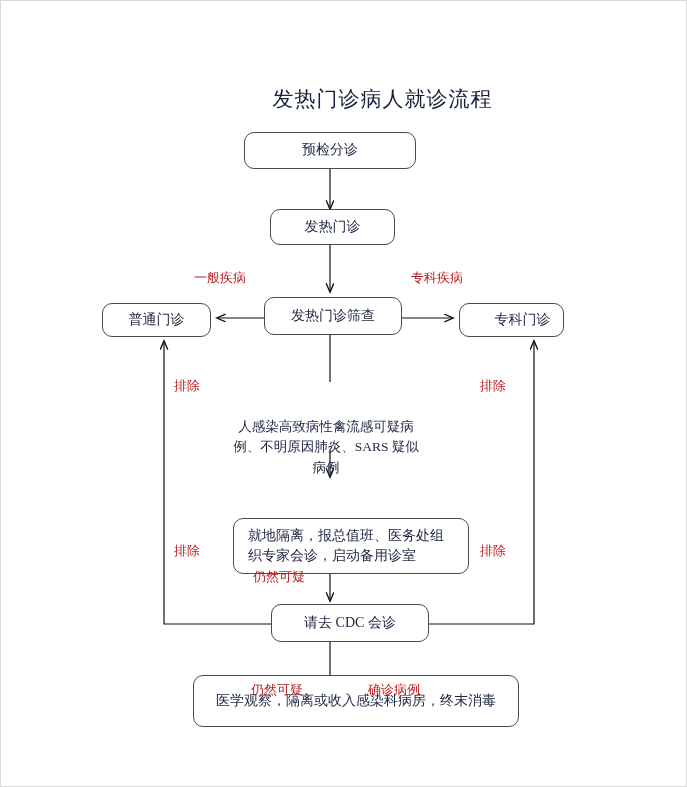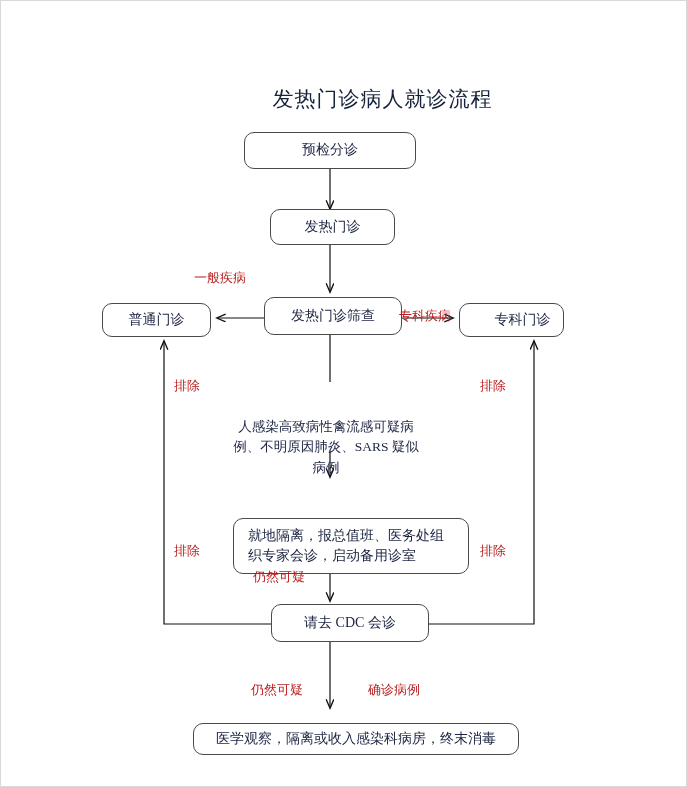--- a/index.html
+++ b/index.html
@@ -106,31 +106,31 @@
   <div class="node" style="left:263px; top:296px; width:138px; height:38px;">发热门诊筛查</div>
 
   <div class="node" style="left:101px; top:302px; width:109px; height:34px;">普通门诊</div>
 
   <div class="node" style="left:458px; top:302px; width:105px; height:34px;padding-left:28px;">专科门诊</div>
 
   <div class="node" style="left:232px; top:477px; width:236px; height:56px; padding:4px 14px;margin-top:40px;">就地隔离，报总值班、医务处组织专家会诊，启动备用诊室</div>
 
   <div class="node" style="left:270px; top:603px; width:158px; height:38px;">请去 CDC 会诊</div>
 
-  <div class="node" style="left:192px; top:722px; width:326px; height:32px;">医学观察，隔离或收入感染科病房，终末消毒</div>
+  <div class="node" style="left:192px; top:674px; width:326px; height:52px;">医学观察，隔离或收入感染科病房，终末消毒</div>
 
   <div class="free-text" style="left:230px; top:380px; width:190px;margin-top:36px;">
     <div>人感染高致病性禽流感可疑病</div>
     <div>例、不明原因肺炎、SARS 疑似</div>
     <div>病例</div>
   </div>
 
   <div class="edge-label" style="left:193px; top:268px;">一般疾病</div>
 
-  <div class="edge-label" style="left:398px; top:268px;margin-top:38px;">专科疾病</div>
+  <div class="edge-label" style="left:410px; top:268px;">专科疾病</div>
 
   <div class="edge-label" style="left:173px; top:376px;">排除</div>
 
   <div class="edge-label" style="left:173px; top:541px;">排除</div>
 
   <div class="edge-label" style="left:479px; top:376px;">排除</div>
 
   <div class="edge-label" style="left:479px; top:541px;">排除</div>
 
   <div class="edge-label" style="left:252px; top:567px;">仍然可疑</div>

